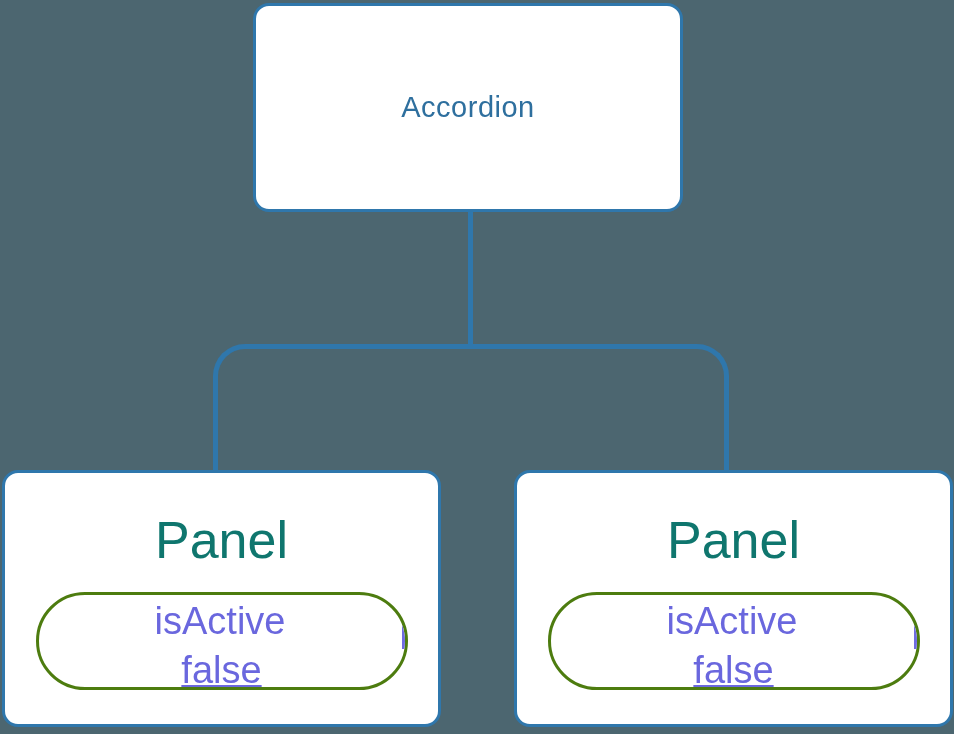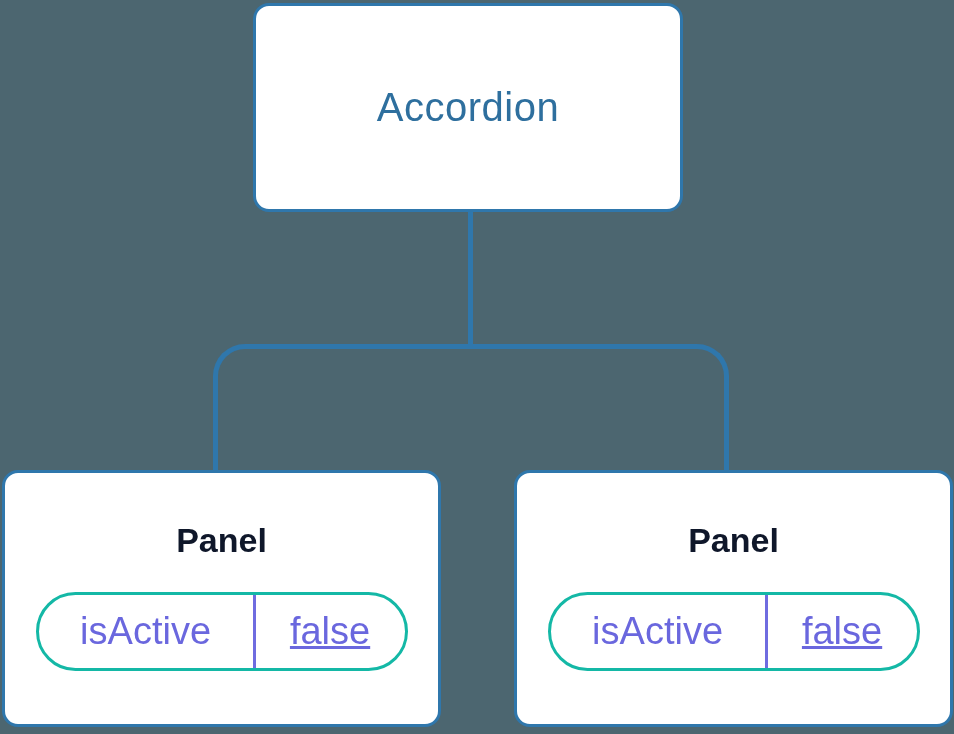--- a/index.html
+++ b/index.html
@@ -27,39 +27,39 @@
     left: 253px;
     top: 3px;
     width: 430px;
     height: 209px;
     display: flex;
     align-items: center;
     justify-content: center;
   }
   .node-label {
     color: #2e6f9e;
-    font-size: 40px;
+    font-size: 29px;
     font-weight: 500;
     letter-spacing: 0.5px;
   }
   .node-panel {
     top: 470px;
     width: 439px;
     height: 257px;
     display: flex;
     flex-direction: column;
     align-items: center;
     padding-top: 45px;
   }
   .node-panel.left  { left: 2px;  }
   .node-panel.right { left: 514px; }
   .panel-title {
-    color: #0f172a;
-    font-size: 34px;
-    font-weight: 700;
+    color: #0f766e;
+    font-size: 52px;
+    font-weight: 400;
     line-height: 44px;
   }
   
   .stem {
     position: absolute;
     left: 468px;
     top: 210px;
     width: 5px;
     height: 137px;
     background: #2f77ac;
@@ -73,27 +73,28 @@
     box-sizing: border-box;
     border-top: 5px solid #2f77ac;
     border-left: 5px solid #2f77ac;
     border-right: 5px solid #2f77ac;
     border-radius: 32px 32px 0 0;
   }
   
   .pill {
     margin-top: 30px;
     width: 372px;
-    height: 79px;
+    height: 98px;
     box-sizing: border-box;
-    border: 3px solid #14b8a6;
+    border: 3px solid #4d7c0f;
     border-radius: 52px;
     display: flex;
     background: #ffffff;
     overflow: hidden;
+    flex-direction: column;
   }
   .pill-cell {
     display: flex;
     align-items: center;
     justify-content: center;
     color: #6a67de;
     font-size: 38px;
     font-weight: 500;
   }
   .pill-cell.name {

